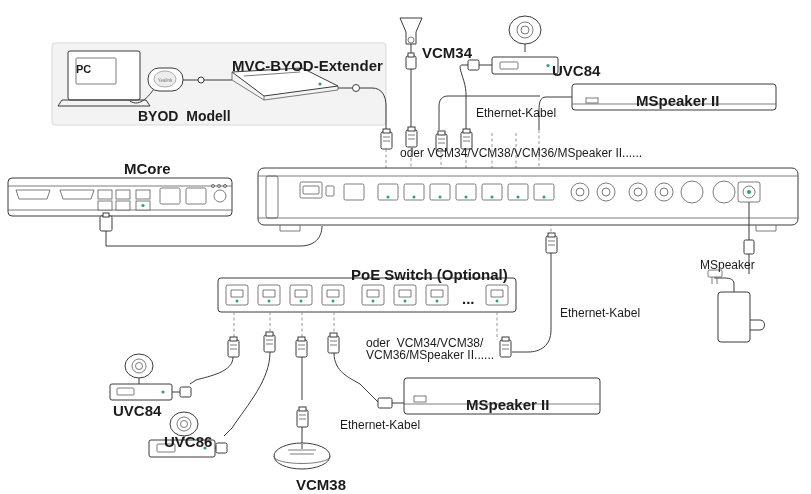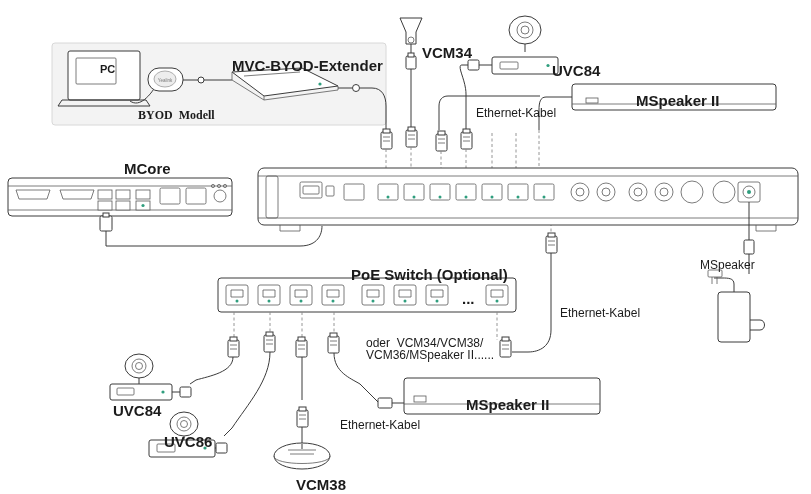--- a/index.html
+++ b/index.html
@@ -28,21 +28,21 @@
   .lbl {
     position: absolute;
     font-family: "Liberation Sans", sans-serif;
     color: #1b1b1b;
     white-space: pre;
     line-height: 1.25;
   }
   .lbl-bold { font-weight: bold; }
   .t8  { font-size: 12px; }
   .t9  { font-size: 15px; }
-  .t10 { font-size: 12px; font-family: Liberation Serif, serif; }
+  .t10 { font-size: 14px; }
   .t11 { font-size: 11px; }
 </style>
 </head>
 <body>
 
 <div id="canvas">
 
   <svg class="layer" viewBox="0 0 811 494">
     <defs>
       <style>
@@ -377,28 +377,29 @@
 
     <g>
       <ellipse class="fillw" cx="302" cy="456" rx="28" ry="13"></ellipse>
       <path class="st-thin" d="M274 456 C 274 466, 330 466, 330 456"></path>
       <path class="st-thin" d="M288 450 h28 M290 454 h24"></path>
       <path class="st" d="M302 444 V 449"></path>
     </g>
 
   </svg>
 
-  <div class="lbl t11 lbl-bold" style="left:100px; top:63px;">PC</div>
+  <div class="lbl t11 lbl-bold" style="left:76px; top:63px;">PC</div>
   <div class="lbl t9 lbl-bold" style="left:232px; top:57px;">MVC-BYOD-Extender</div>
   <div class="lbl t10 lbl-bold" style="left:138px; top:108px;">BYOD  Modell</div>
 
   <div class="lbl t9 lbl-bold" style="left:422px; top:44px;">VCM34</div>
   <div class="lbl t9 lbl-bold" style="left:552px; top:62px;">UVC84</div>
   <div class="lbl t9 lbl-bold" style="left:636px; top:92px;">MSpeaker II</div>
   <div class="lbl t8" style="left:476px; top:106px;">Ethernet-Kabel</div>
+  <div class="lbl t8" style="left:400px; top:146px;">oder VCM34/VCM38/VCM36/MSpeaker II......</div>
 
   <div class="lbl t9 lbl-bold" style="left:84px; top:160px;margin-left:40px;">MCore</div>
   <div class="lbl t9 lbl-bold" style="left:303px; top:266px;padding-left:48px;">PoE Switch (Optional)</div>
   <div class="lbl t9 lbl-bold" style="left:462px; top:290px;">...</div>
 
   <div class="lbl t8" style="left:700px; top:258px;">MSpeaker</div>
   <div class="lbl t8" style="left:560px; top:306px;">Ethernet-Kabel</div>
 
   <div class="lbl t8" style="left:366px; top:336px;text-align:center;">oder  VCM34/VCM38/</div>
   <div class="lbl t8" style="left:366px; top:348px;">VCM36/MSpeaker II......</div>

